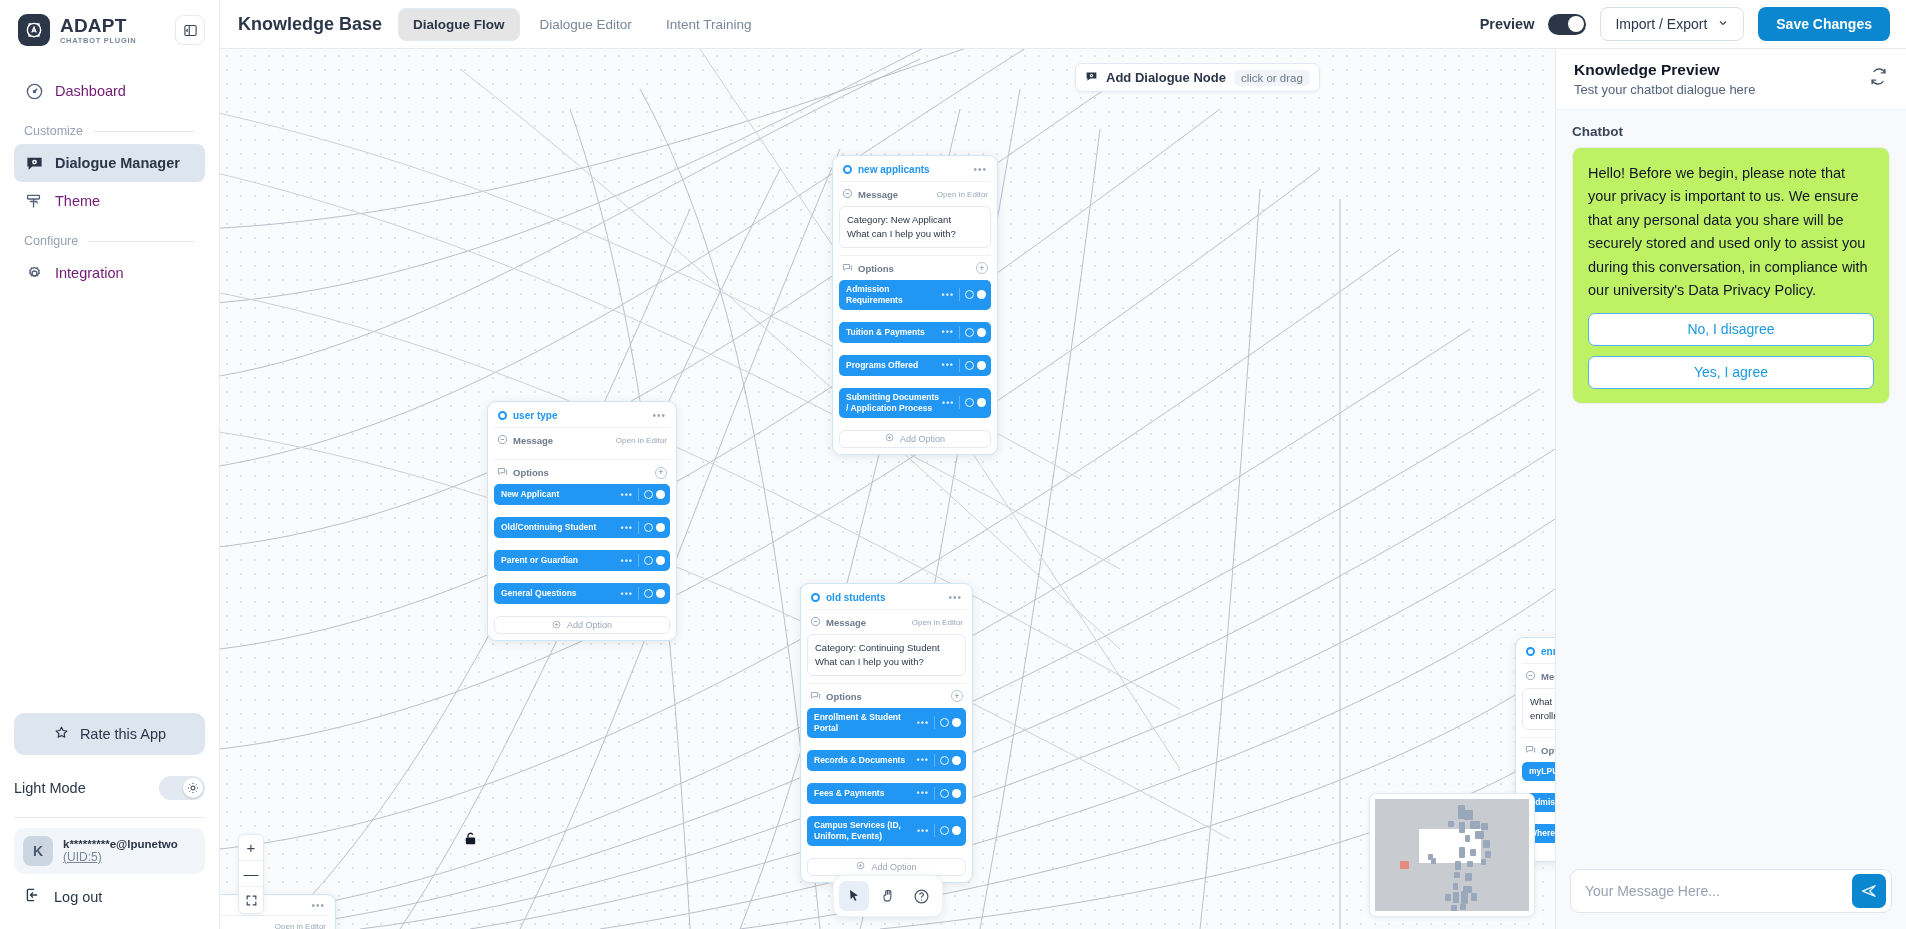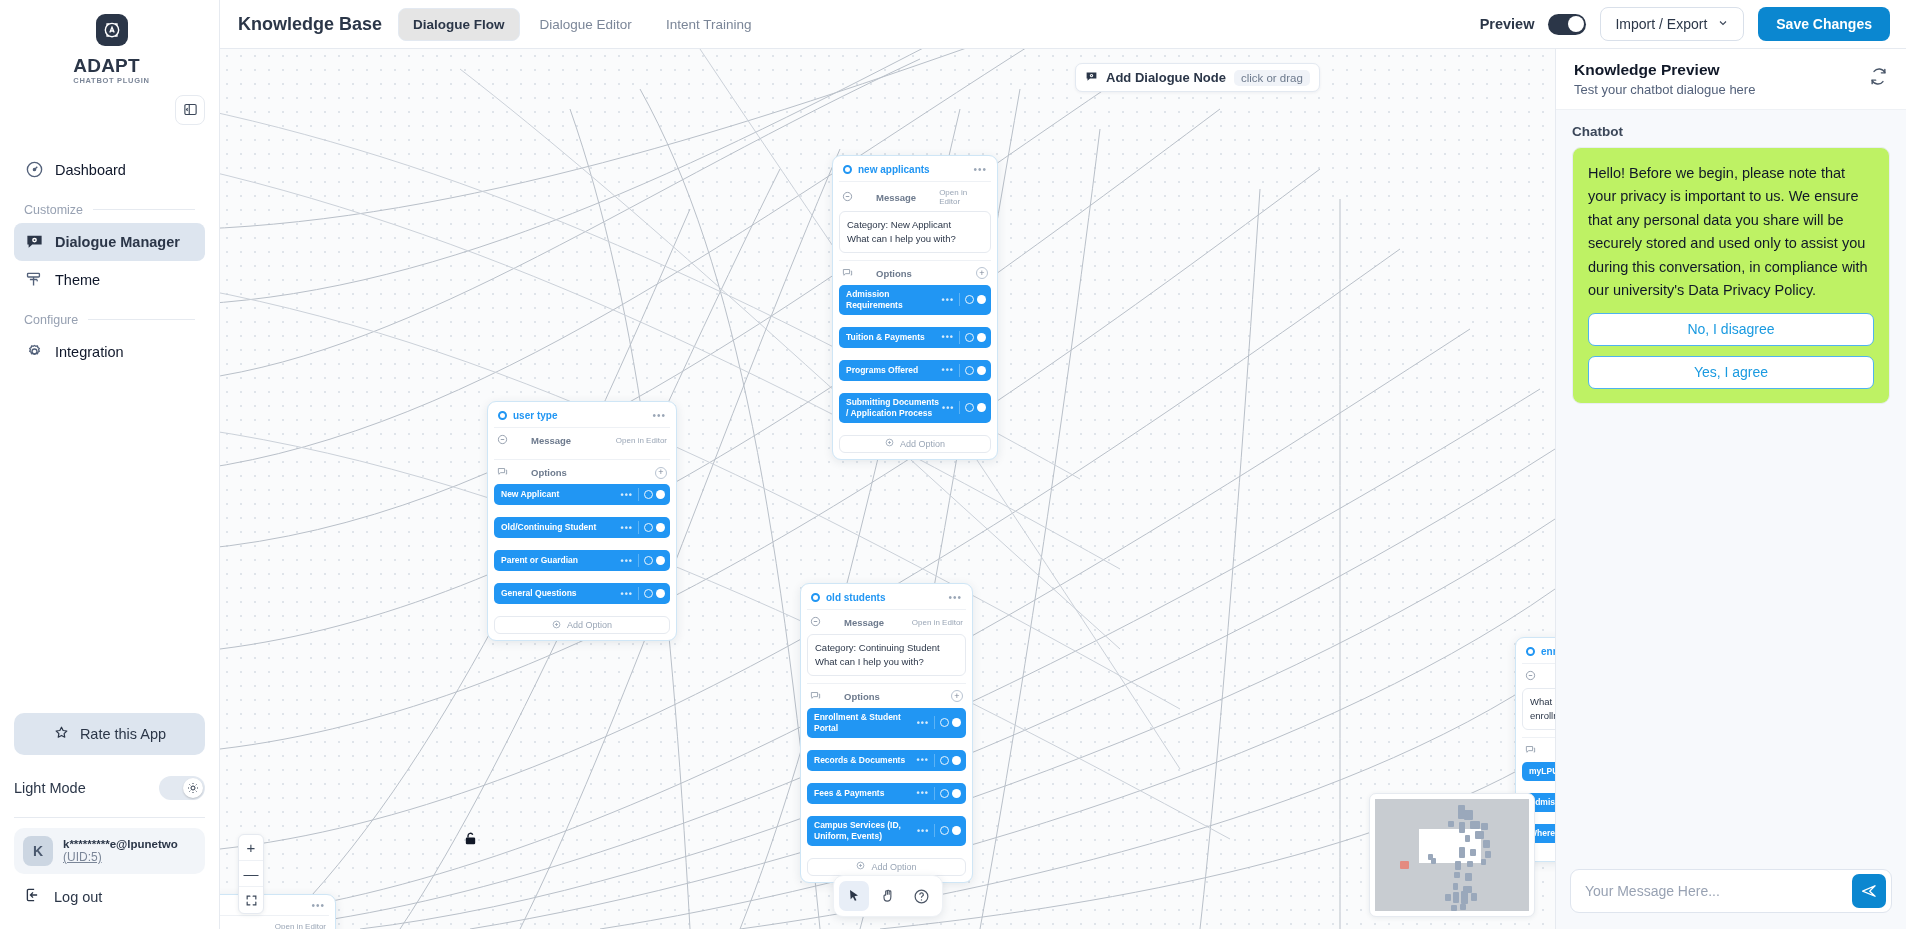--- a/index.html
+++ b/index.html
@@ -12,37 +12,37 @@
   }
   .app { display: flex; width: 1906px; height: 929px; position: relative; }
 
   
   .sidebar {
     width: 220px; height: 929px; background: #ffffff;
     border-right: 1px solid #e6eaf0;
     display: flex; flex-direction: column; flex: 0 0 220px;
     position: relative; z-index: 40;
   }
-  .brand-row { display:flex; align-items:center; gap:10px; padding: 14px 14px 4px 18px; flex-direction: column; }
+  .brand-row { display:flex; align-items:center; gap:10px; padding: 14px 14px 4px 18px; }
   .brand-logo {
     width: 32px; height: 32px; border-radius: 9px; background:#2b3648;
     display:flex; align-items:center; justify-content:center; flex:0 0 32px;
   }
   .brand-logo svg { display:block; }
   .brand-text { line-height: 1; }
   .brand-name { font-size: 19px; font-weight: 800; letter-spacing:.2px; color:#2b3648; }
   .brand-sub { font-size: 7.5px; font-weight: 700; letter-spacing: .7px; color:#7b8698; margin-top:2px; }
   .collapse-btn {
     margin-left:auto; width: 30px; height: 30px; border:1px solid #e6eaf0; border-radius:8px;
     background:#fff; display:flex; align-items:center; justify-content:center; cursor:pointer;
   }
   .nav { padding: 22px 14px 0 14px; }
   .nav-item {
     display:flex; align-items:center; gap:11px; height:38px; padding: 0 10px;
-    border-radius:8px; cursor:pointer; color:#0f172a; font-size:14.5px;
+    border-radius:8px; cursor:pointer; color:#701a75; font-size:14.5px;
   }
   .nav-item.active { background:#dde5ef; color:#2b3648; font-weight:700; }
   .nav-item .ico { width:20px; height:20px; display:flex; align-items:center; justify-content:center; flex:0 0 20px;}
   .section-label {
     display:flex; align-items:center; gap:10px; padding: 14px 10px 6px 10px;
     font-size: 12.5px; color:#97a1b2;
   }
   .section-label .rule { flex:1; height:1px; background:#e6eaf0; }
 
   .side-spacer { flex: 1 1 auto; }
@@ -138,21 +138,21 @@
     box-shadow: 0 2px 10px rgba(30,45,70,.10);
     padding: 6px; font-size:10px;
   }
   .node-head { display:flex; align-items:center; gap:6px; padding: 2px 4px 6px 4px; }
   .node-dot { width:9px; height:9px; border-radius:50%; border:2.5px solid #2196f3; background:#fff; flex:0 0 9px; }
   .node-title { color:#2196f3; font-size:10px; font-weight:600; }
   .node-dots { margin-left:auto; color:#9aa6b6; letter-spacing:1px; font-size:10px; line-height:6px; cursor:pointer; }
   .node-sect {
     border-top:1px solid #eef1f5; padding-top:5px;
   }
-  .sect-row { display:flex; align-items:center; gap:23px; padding: 1px 3px 5px 3px; }
+  .sect-row { display:flex; align-items:center; gap:5px; padding: 1px 3px 5px 3px; }
   .sect-label { font-size:9.5px; color:#6d7a8d; font-weight:600; }
   .open-editor { margin-left:auto; font-size:8px; color:#9aa6b6; cursor:pointer; }
   .msg-box {
     border:1px solid #e6eaf0; border-radius:6px; padding: 6px 7px; color:#2b3648;
     font-size:9.5px; line-height:1.45; background:#fff;
   }
   .plus-circle {
     margin-left:auto; width:12px; height:12px; border-radius:50%; border:1px solid #b9c4d2;
     display:flex; align-items:center; justify-content:center; color:#7b8698; font-size:9px;
     line-height:1; cursor:pointer;

